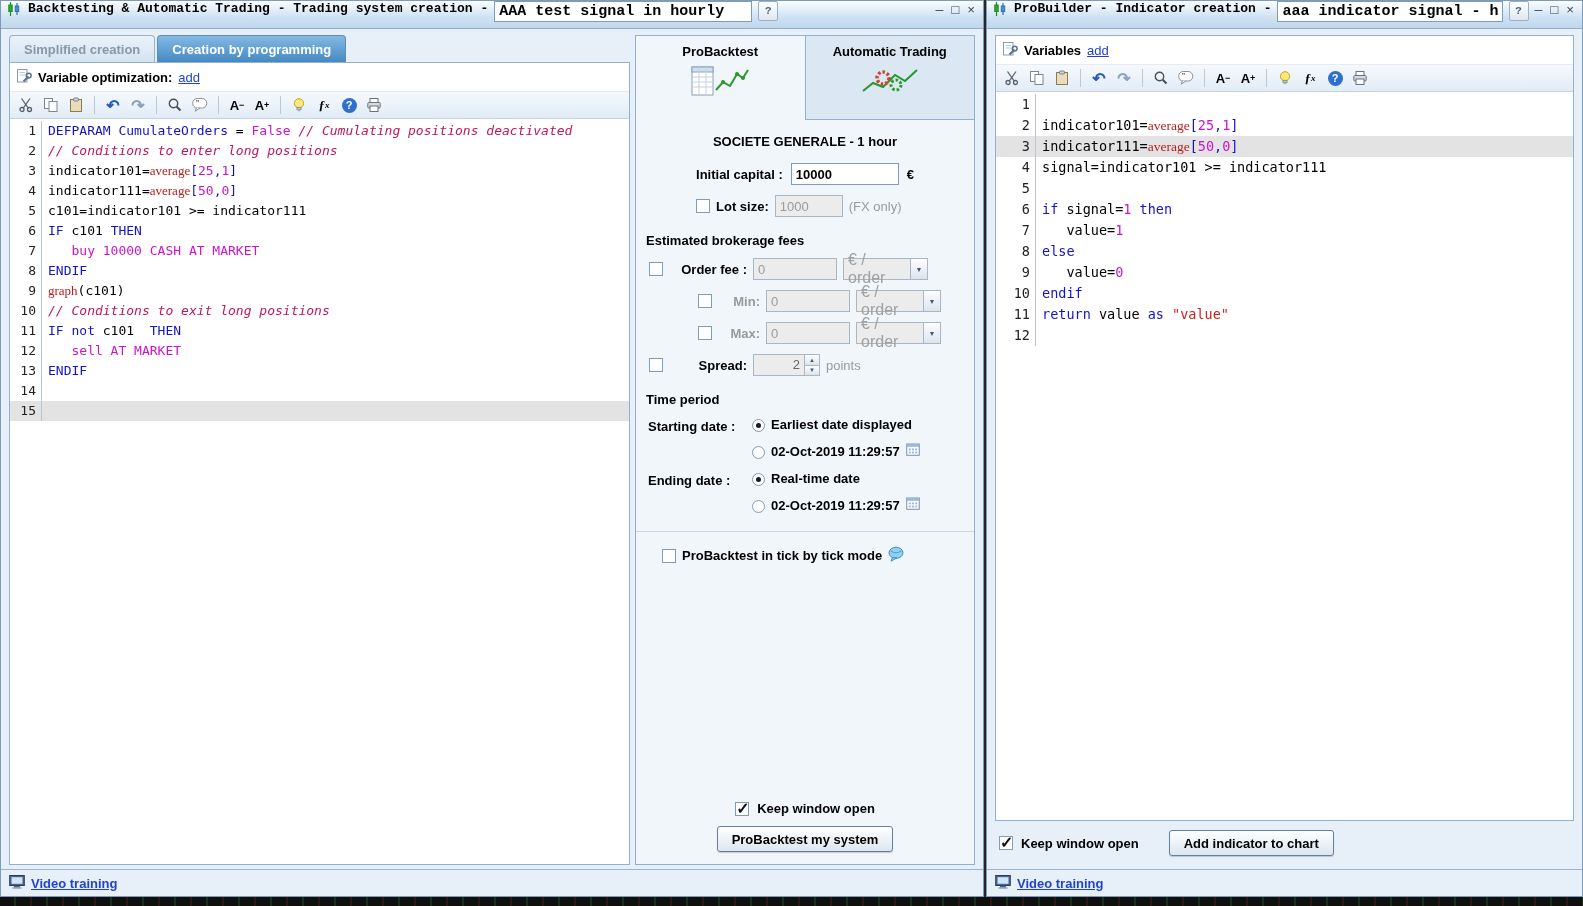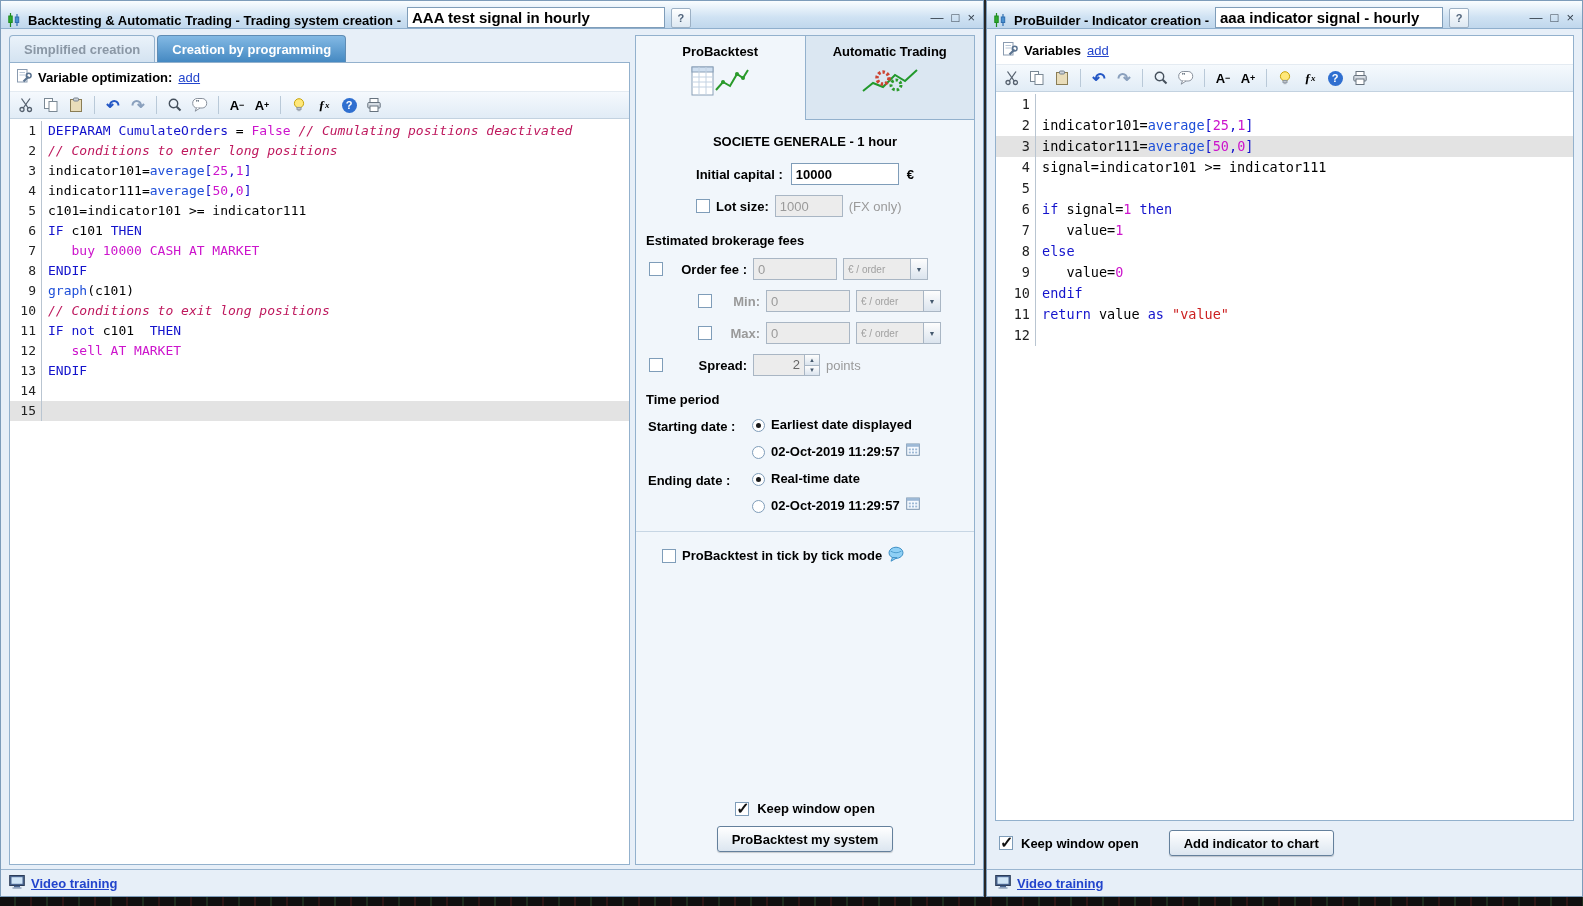--- a/index.html
+++ b/index.html
@@ -7,22 +7,22 @@
 body { font-family:"Liberation Sans",sans-serif; font-size:13px; color:#000; background:#262626; position:relative; overflow:hidden; }
 #stage { position:absolute; inset:0; }
 #taskbar { position:absolute; left:0; top:897px; width:1583px; height:9px;
   background:repeating-linear-gradient(90deg,#0f0f0f 0 14px,#1d2c1d 14px 16px,#0f0f0f 16px 30px,#2d1616 30px 32px); }
 
 .window { position:absolute; top:0; height:897px; display:flex; flex-direction:column;
   background:#e7eff8; border:1px solid #7d9cba; }
 #backtest-window { left:0; width:984px; }
 #indicator-window { left:986px; width:597px; }
 
-.titlebar { flex:0 0 28px; display:flex; align-items:flex-end; gap:6px; padding:0 5px;
-  background:linear-gradient(#fafdff,#cfe2f3 60%,#c0d7ec); border-bottom:1px solid #8fafcd; }
+.titlebar { flex:0 0 28px; display:flex; align-items:flex-start; gap:6px; padding:0 5px;
+  background:linear-gradient(#fafdff,#cfe2f3 60%,#c0d7ec); border-bottom:1px solid #8fafcd;font-family:Liberation Mono, monospace; }
 .title-icon { display:inline-flex; }
 .titlebar .title { font-weight:bold; white-space:nowrap; }
 .title-input { height:21px; border:1px solid #7f9db9; font-weight:bold; font-size:15px; padding:0 4px; font-family:inherit; background:#fff; }
 .tb-help { width:20px; height:20px; border:1px solid #9cb0c4; background:linear-gradient(#fff,#dde8f2); border-radius:2px;
   display:inline-flex; align-items:center; justify-content:center; font-size:11px; color:#50637a; font-weight:bold; }
 .win-controls { margin-left:auto; display:flex; gap:8px; padding-right:3px; color:#37424e; font-size:13px; }
 .win-controls .wc { line-height:20px; }
 
 .bt-body { flex:1; display:flex; gap:5px; padding:6px 8px 4px; min-height:0; }
 .bt-left-col { flex:1; display:flex; flex-direction:column; min-width:0; }
@@ -47,21 +47,21 @@
 .fx-icon { font-size:13px; font-style:italic; font-family:"Liberation Serif",serif; font-weight:bold; }
 .fx-icon sub { font-size:9px; }
 .help-round { width:15px; height:15px; border-radius:50%; background:#2f6fd0; color:#fff; font-size:11px; font-weight:bold;
   display:inline-flex; align-items:center; justify-content:center; }
 
 .code-area { flex:1; overflow:hidden; font-family:"DejaVu Sans Mono",monospace; font-size:13px; background:#fff; padding-top:2px; }
 .code-line { display:flex; height:20px; line-height:20px; white-space:pre; }
 .code-line .ln { flex:0 0 32px; text-align:right; padding-right:5px; color:#222; border-right:1px solid #b9c5d1; }
 .code-line .lc { padding-left:6px; flex:1; }
 .code-line.hl { background:#e3e3e3; }
-.tk-kw{color:#1313cc;} .tk-fn{color:#1d4ed8;} .tk-num{color:#cc14cc;} .tk-br{color:#1313cc;}
+.tk-kw{color:#1313cc;} .tk-fn{color:#b91c1c;font-family:Liberation Serif, serif;} .tk-num{color:#cc14cc;} .tk-br{color:#1313cc;}
 .tk-cm{color:#be185d;font-style:italic;} .tk-str{color:#cc2020;} .tk-pl{color:#000;}
 
 .settings-panel { flex:0 0 340px; display:flex; flex-direction:column; border:1px solid #93b1cd; background:#f1f6fb; min-height:0; }
 .settings-tabs { display:flex; flex:0 0 84px; }
 .settings-tab { flex:1; display:flex; flex-direction:column; align-items:center; padding-top:8px; gap:6px;
   font-weight:bold; border-bottom:1px solid #93b1cd; background:#dbe7f2; }
 .settings-tab.active { background:#f1f6fb; border-bottom:none; border-right:1px solid #93b1cd; }
 .settings-body { flex:1; display:flex; flex-direction:column; padding:10px 10px 8px; min-height:0; }
 .instrument { text-align:center; font-weight:bold; margin:4px 0 14px; }
 .row { display:flex; align-items:center; margin-bottom:10px; }
@@ -73,21 +73,21 @@
 .cap-input { width:108px; font-weight:bold; }
 .lot-row { margin-left:50px; gap:6px; }
 .lot-input { width:68px; }
 .sec-header { font-weight:bold; margin:6px 0 10px; }
 .fee-row { margin-left:3px; gap:6px; }
 .fee-label { width:78px; text-align:right; font-weight:bold; }
 .fee-row.sub { margin-left:52px; }
 .fee-row.sub .fee-label { width:42px; color:#999; }
 .fee-input { width:84px; }
 .combo { display:inline-flex; height:22px; border:1px solid #a9b6c4; background:#ececec; align-items:stretch; }
-.combo-text { width:66px; color:#a0a0a0; font-size:10px; display:flex; align-items:center; padding:0 4px; }
+.combo-text { width:66px; color:#a0a0a0; font-size:16px; display:flex; align-items:center; padding:0 4px; }
 .combo-arrow { width:17px; border-left:1px solid #a9b6c4; background:linear-gradient(#fdfdfd,#dbe4ee);
   display:flex; align-items:center; justify-content:center; font-size:7px; color:#45596e; }
 .spinner { display:inline-flex; height:22px; border:1px solid #a9b6c4; background:#ececec; }
 .spin-val { width:50px; text-align:right; padding:2px 4px 0 0; color:#666; }
 .spin-btns { width:15px; display:flex; flex-direction:column; border-left:1px solid #a9b6c4; }
 .spin-btns span { flex:1; display:flex; align-items:center; justify-content:center; font-size:6px; color:#45596e;
   background:linear-gradient(#fdfdfd,#dbe4ee); }
 .spin-btns span:first-child { border-bottom:1px solid #a9b6c4; }
 .checkbox { flex:0 0 14px; width:14px; height:14px; border:1px solid #7f9db9; background:#fff; position:relative; display:inline-block; }
 .checkbox.checked::after { content:"✓"; position:absolute; left:0; top:-4px; font-size:16px; font-weight:bold; color:#111; }

